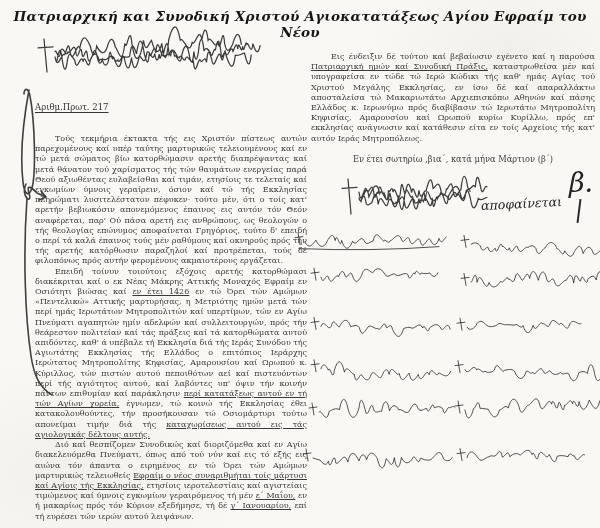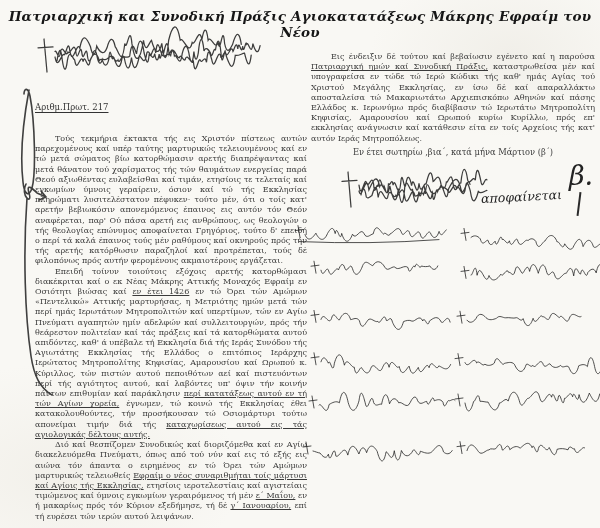--- a/index.html
+++ b/index.html
@@ -9,38 +9,38 @@
                          radial-gradient(ellipse 260px 160px at 10% 90%, #f2f0ea 0%, rgba(242,240,234,0) 70%);}
   .title{position:absolute;top:8px;left:0;width:600px;text-align:center;
          font-size:13.5px;font-weight:bold;font-style:italic;color:#161616;letter-spacing:.2px;}
   .col-left{position:absolute;left:35px;top:34px;width:272px;}
   .col-right{position:absolute;left:311px;top:40px;width:284px;}
   .callig{display:block;width:222px;height:46px;margin-left:2px;}
   .proto{margin-top:22px;font-size:8.5px;color:#333;text-decoration:underline;text-underline-offset:1.5px;}
   .paras{margin-top:22px;}
   .para{margin:0;font-size:8px;line-height:10.2px;color:#3a3a3a;text-align:justify;text-indent:20px;}
   .para .u{text-decoration:underline;text-underline-offset:1px;}
-  .dateline{font-size:8.3px;color:#3a3a3a;text-align:center;margin-top:3px;}
+  .dateline{font-size:8.3px;color:#3a3a3a;text-align:center;margin-top:10px;}
   .flourish{position:absolute;left:8px;top:84px;}
   .sigs{position:relative;height:306px;margin-top:10px;}
   .sig{position:absolute;display:block;}
   svg{overflow:visible;display:block;}
   .pat{position:absolute;left:30px;top:0;width:254px;height:62px;}
   .pat-mono{position:absolute;left:0;top:0;}
   .pat-word{position:absolute;left:140px;top:22px;font-size:12.5px;font-style:italic;color:#232323;
             transform:rotate(-3deg);white-space:nowrap;}
   .pat-beta{position:absolute;left:228px;top:-7px;font-size:27px;font-style:italic;color:#232323;}
   .pat-beta::after{content:"";position:absolute;left:9px;top:32px;width:1.5px;height:24px;background:#2a2a2a;transform:rotate(7deg);}
 </style>
 </head>
 <body>
 
 <div class="page">
 
-  <div class="title">Πατριαρχική και Συνοδική Πράξις Αγιοκατατάξεως Μάκρης Εφραίμ του Νέου</div>
+  <div class="title">Πατριαρχική και Συνοδική Χριστού Αγιοκατατάξεως Αγίου Εφραίμ του Νέου</div>
 
   <svg class="flourish" width="46" height="320" viewBox="0 0 46 320">
     <path d="M21 6 C15 38 12 72 15 98 C16 110 21 114 24 104 C28 90 27 38 22 12 C20 3 16 4 16 10
              M18 100 C12 112 25 122 21 109 C18 99 24 104 29 109
              M29 109 L38 113 M33 107 L38 113 L31 116
              M19 114 C15 170 17 232 23 272 C26 292 32 304 44 311" fill="none" stroke="#262626" stroke-width="1.6" stroke-linecap="round" opacity="0.88"></path>
   </svg>
 
   <div class="col-left">
     <span class="callig sig" style="position:static;width:222px;height:46px;" title="† Βαρθολομαίος ελέω Θεού Αρχιεπίσκοπος Κωνσταντινουπόλεως, Νέας Ρώμης καί Οικουμενικός Πατριάρχης">

